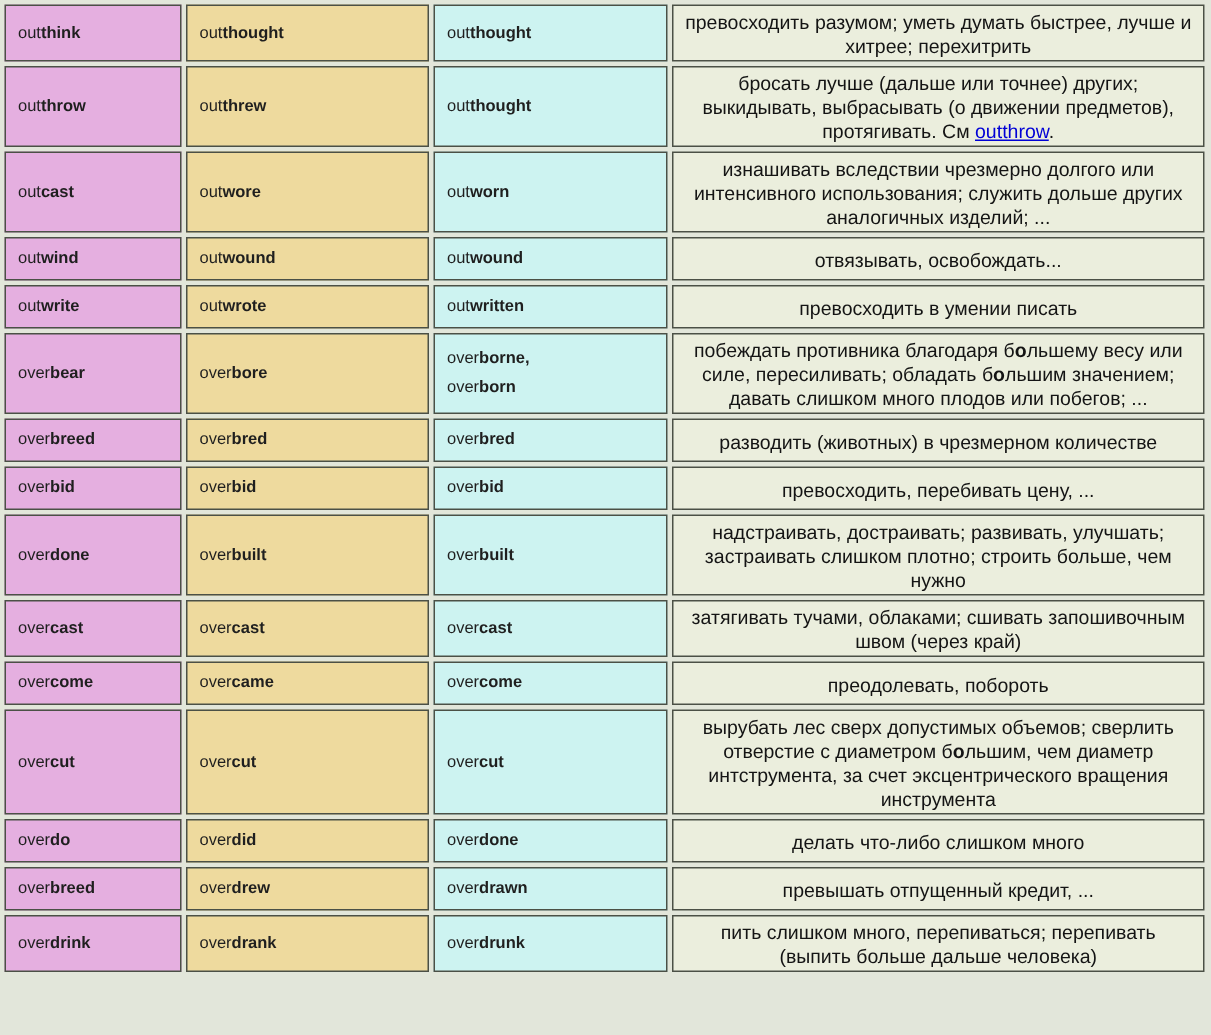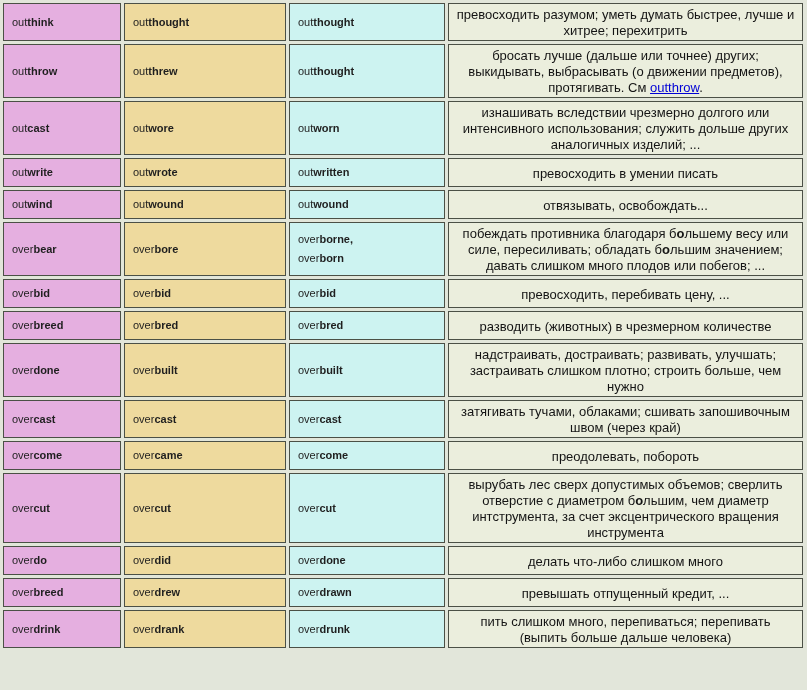--- a/index.html
+++ b/index.html
@@ -71,48 +71,48 @@
     <td class="c3"><span>out</span><b>thought</b></td>
     <td class="c4"><span>бросать лучше (дальше или точнее) других; выкидывать, выбрасывать (о движении предметов), протягивать.  См </span><a class="lnk" href="#">outthrow</a><span>.</span></td>
   </tr>
       <tr>
     <td class="c1"><span>out</span><b>cast</b></td>
     <td class="c2"><span>out</span><b>wore</b></td>
     <td class="c3"><span>out</span><b>worn</b></td>
     <td class="c4"><span>изнашивать вследствии чрезмерно долгого или интенсивного использования; служить дольше других аналогичных изделий; ...</span></td>
   </tr>
       <tr>
+    <td class="c1"><span>out</span><b>wind</b></td>
+    <td class="c2"><span>out</span><b>wound</b></td>
+    <td class="c3"><span>out</span><b>wound</b></td>
+    <td class="c4"><span>отвязывать, освобождать...</span></td>
+  </tr>
+      <tr>
     <td class="c1"><span>out</span><b>write</b></td>
     <td class="c2"><span>out</span><b>wrote</b></td>
     <td class="c3"><span>out</span><b>written</b></td>
     <td class="c4"><span>превосходить в умении писать</span></td>
-  </tr>
-      <tr>
-    <td class="c1"><span>out</span><b>wind</b></td>
-    <td class="c2"><span>out</span><b>wound</b></td>
-    <td class="c3"><span>out</span><b>wound</b></td>
-    <td class="c4"><span>отвязывать, освобождать...</span></td>
   </tr>
       <tr>
     <td class="c1"><span>over</span><b>bear</b></td>
     <td class="c2"><span>over</span><b>bore</b></td>
     <td class="c3"><span>over</span><b>borne,</b><br><span>over</span><b>born</b></td>
     <td class="c4"><span>побеждать противника благодаря б</span><b>о</b><span>льшему весу или силе, пересиливать; обладать б</span><b>о</b><span>льшим значением; давать слишком много плодов или побегов; ...</span></td>
   </tr>
       <tr>
+    <td class="c1"><span>over</span><b>breed</b></td>
+    <td class="c2"><span>over</span><b>bred</b></td>
+    <td class="c3"><span>over</span><b>bred</b></td>
+    <td class="c4"><span>разводить (животных) в чрезмерном количестве</span></td>
+  </tr>
+      <tr>
     <td class="c1"><span>over</span><b>bid</b></td>
     <td class="c2"><span>over</span><b>bid</b></td>
     <td class="c3"><span>over</span><b>bid</b></td>
     <td class="c4"><span>превосходить, перебивать цену, ...</span></td>
-  </tr>
-      <tr>
-    <td class="c1"><span>over</span><b>breed</b></td>
-    <td class="c2"><span>over</span><b>bred</b></td>
-    <td class="c3"><span>over</span><b>bred</b></td>
-    <td class="c4"><span>разводить (животных) в чрезмерном количестве</span></td>
   </tr>
       <tr>
     <td class="c1"><span>over</span><b>done</b></td>
     <td class="c2"><span>over</span><b>built</b></td>
     <td class="c3"><span>over</span><b>built</b></td>
     <td class="c4"><span>надстраивать, достраивать; развивать, улучшать; застраивать слишком плотно;  строить больше, чем нужно</span></td>
   </tr>
       <tr>
     <td class="c1"><span>over</span><b>cast</b></td>
     <td class="c2"><span>over</span><b>cast</b></td>

